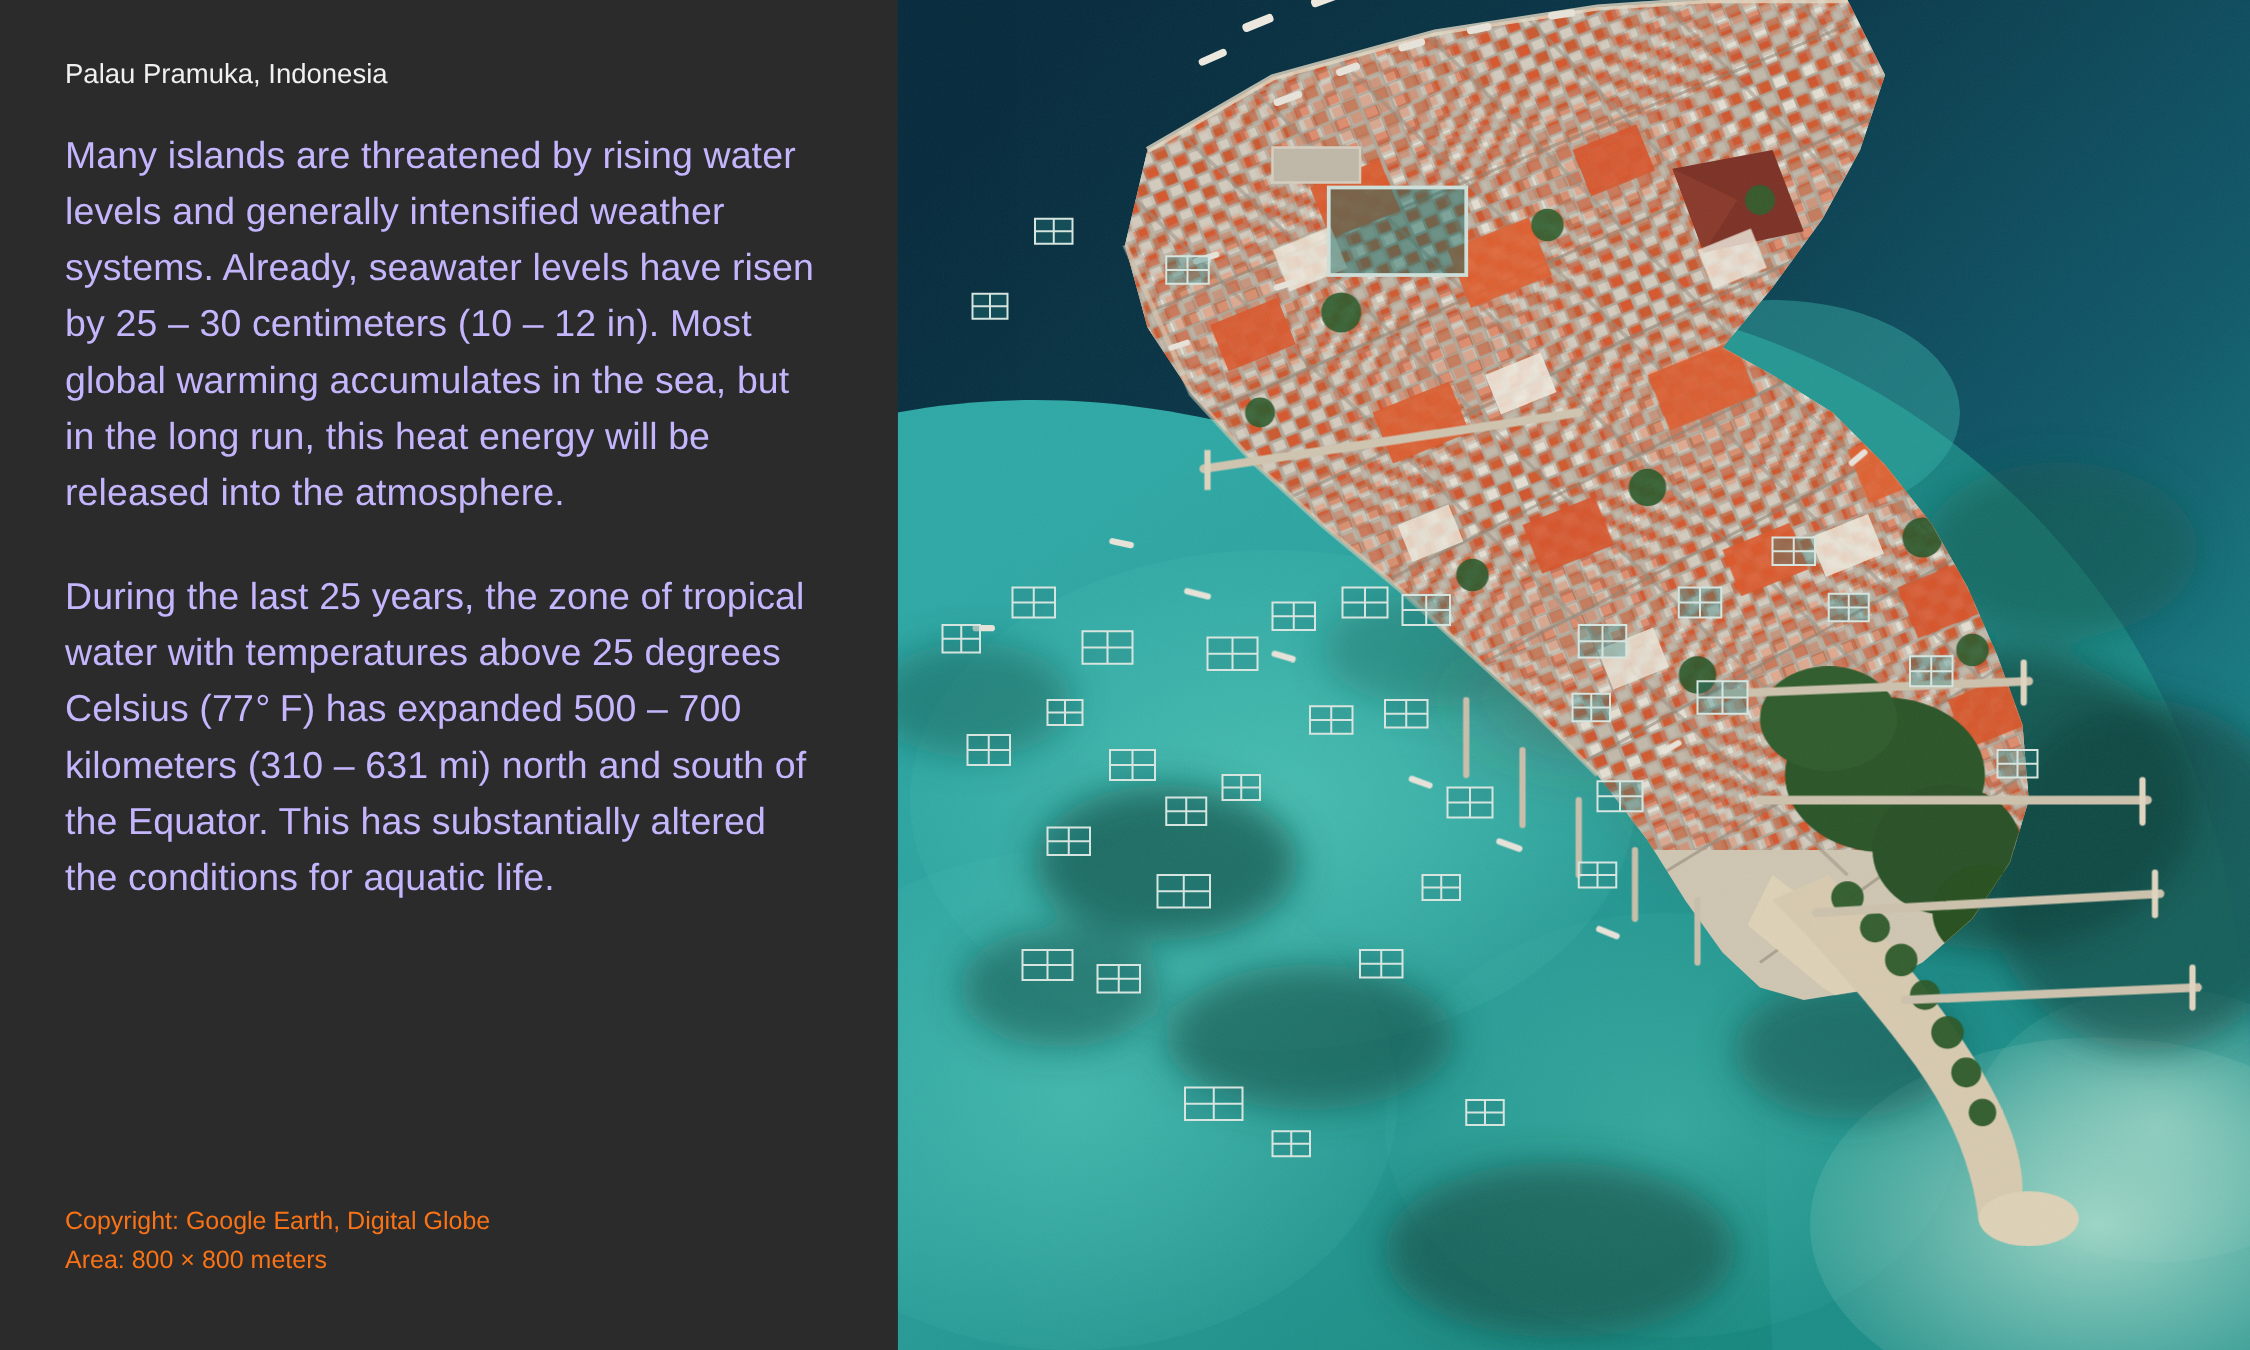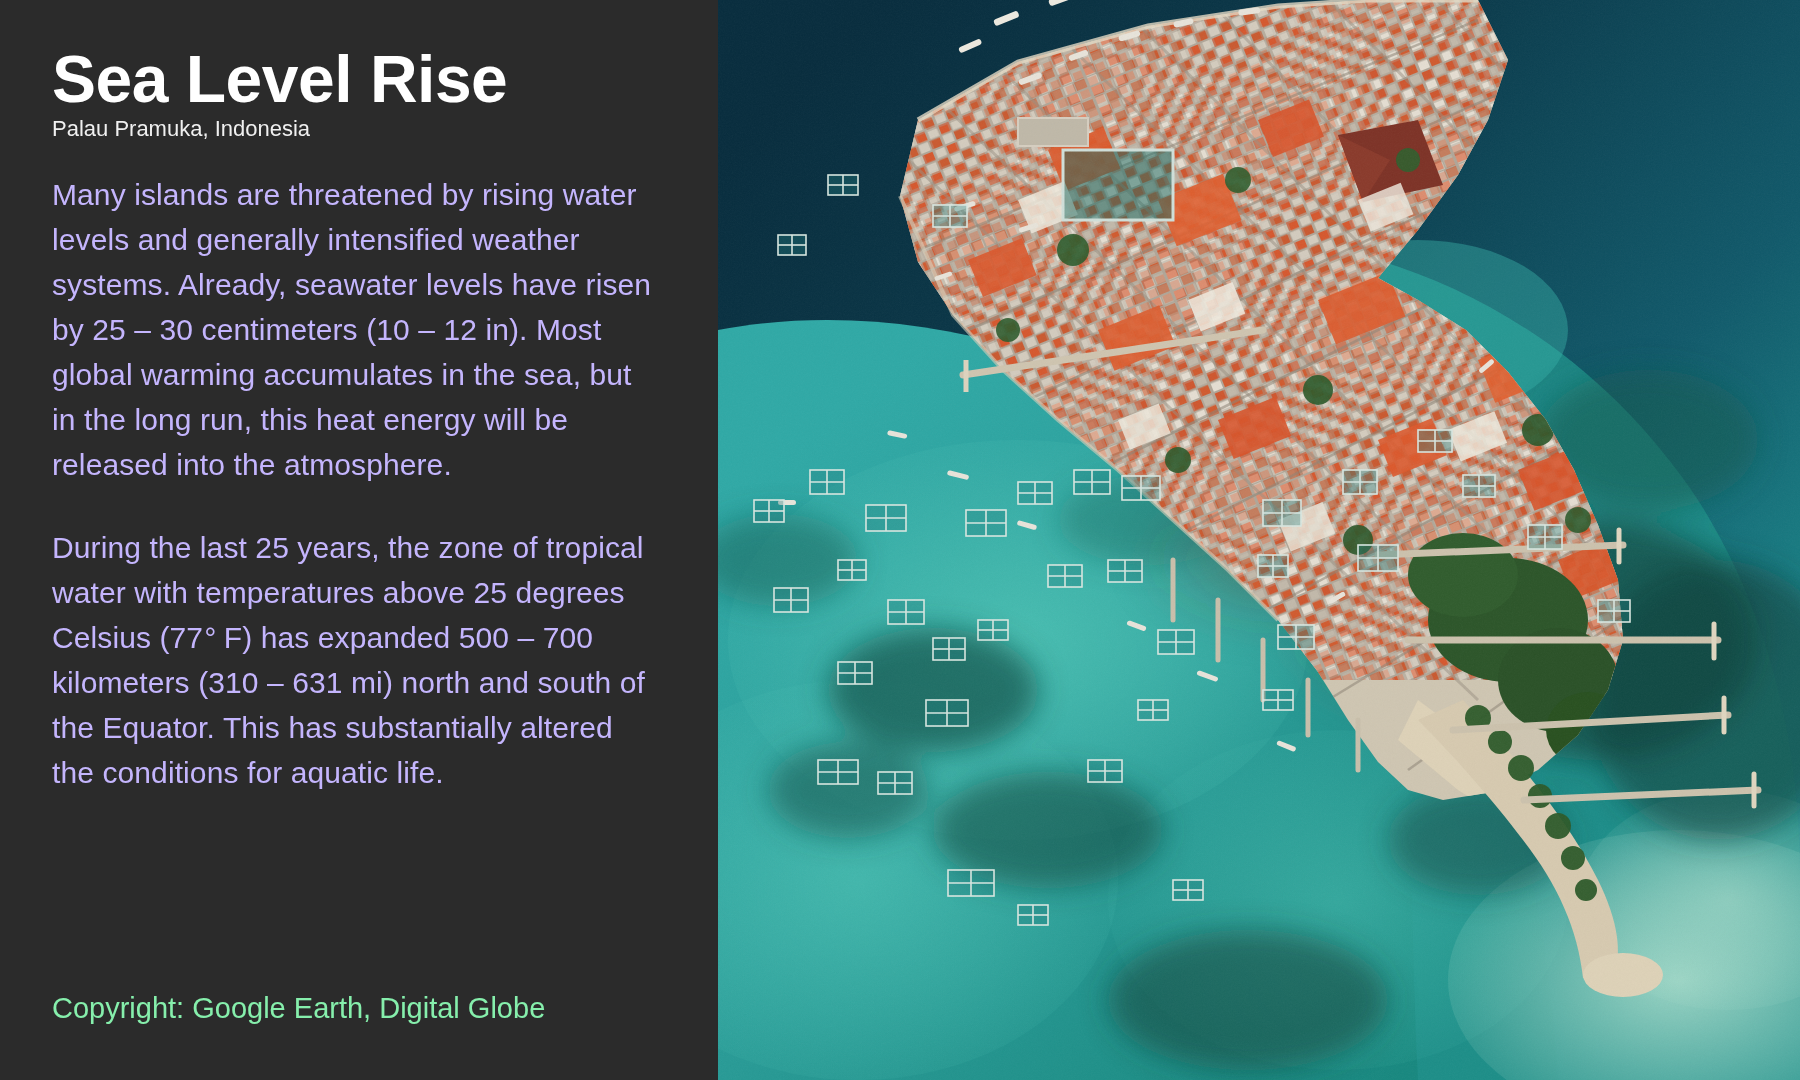--- a/index.html
+++ b/index.html
@@ -38,53 +38,53 @@
     margin:0 0 38px 0;
     color:#c4b5fd;
     letter-spacing:0.1px;
     max-width:600px;
   }
   .para .it{font-style:italic;}
   #footer{
     position:absolute;
     left:52px;
     bottom:56px;
-    font-size:29px;
+    font-size:20px;
     line-height:31px;
-    color:#86efac;
+    color:#f97316;
     font-weight:400;
   }
   #footer div{white-space:nowrap;}
 
   
   #photo{
     position:relative;
     width:1082px;height:1080px;flex:0 0 1082px;
     overflow:hidden;
     background:#0d3b48;
   }
   #photo svg{display:block;width:1082px;height:1080px;}
 </style>
 </head>
 <body>
 
 <div id="page">
 
   <div id="panel">
 
-    <h1 id="title">Sea Level Rise</h1>
 
     <div id="subtitle">Palau Pramuka, Indonesia</div>
 
     <p class="para">Many islands are threatened by rising water levels and generally intensified weather systems. Already, seawater levels have risen by 25 – 30 centimeters (10 – 12 in). Most global warming accumulates in the sea, but in the long run, this heat energy will be released into the atmosphere.</p>
 
     <p class="para"><span>During the last 25 years, the zone of tropical water with temperatures above 25 degrees Celsius (77</span><span class="it">°</span><span> F) has expanded 500 – 700 kilometers (310 – 631 mi) north and south of the Equator. This has substantially altered the conditions for aquatic life.</span></p>
 
     <div id="footer">
       <div>Copyright: Google Earth, Digital Globe</div>
+      <div>Area: 800 × 800 meters</div>
     </div>
 
   </div>
 
   <div id="photo">
     <svg viewBox="0 0 1082 1080" preserveAspectRatio="none">
       <defs>
 
         <linearGradient id="gDeep" x1="0.15" y1="0" x2="0.9" y2="0.75">
           <stop offset="0" stop-color="#072c3d"></stop>

